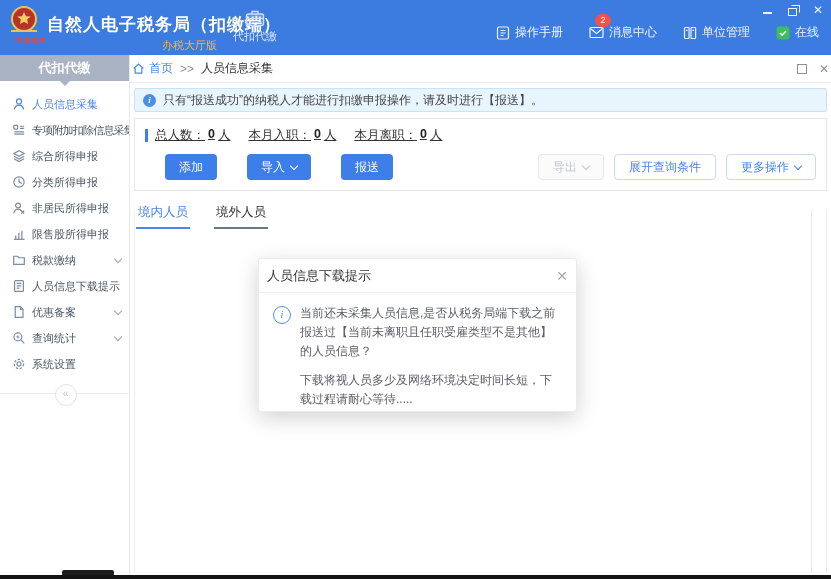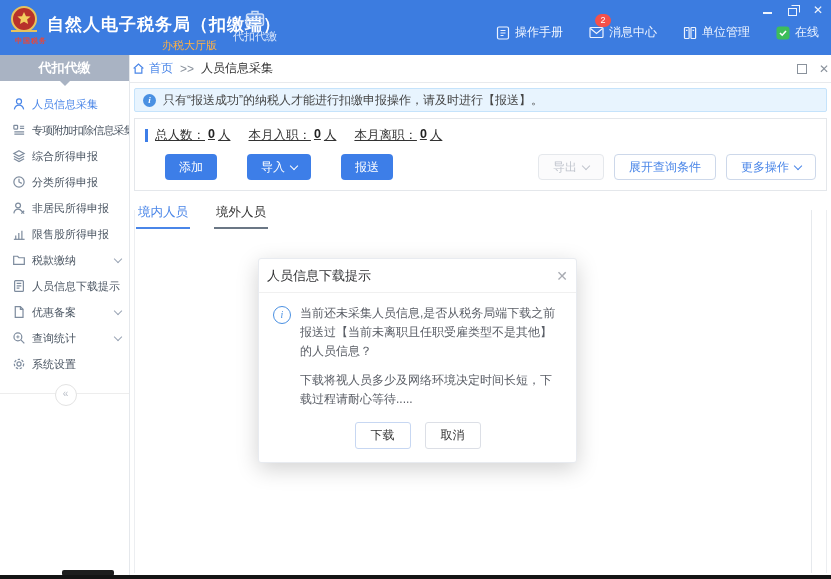--- a/index.html
+++ b/index.html
@@ -340,20 +340,16 @@
     <span>人员信息下载提示</span>
     <span class="m-close">✕</span>
   </div>
   <div class="m-body">
     <span class="m-info">i</span>
     <div class="m-text">
       <p>当前还未采集人员信息,是否从税务局端下载之前报送过【当前未离职且任职受雇类型不是其他】的人员信息？</p>
       <p>下载将视人员多少及网络环境决定时间长短，下载过程请耐心等待.....</p>
     </div>
   </div>
-  <div class="m-foot">
-    <button class="m-btn m-btn-dl">下载</button>
-    <button class="m-btn m-btn-cancel">取消</button>
-  </div>
 </div>
 
 <div class="bottom-smudge"></div>
 <div class="bottom-bar"></div>
 
 </body></html>

